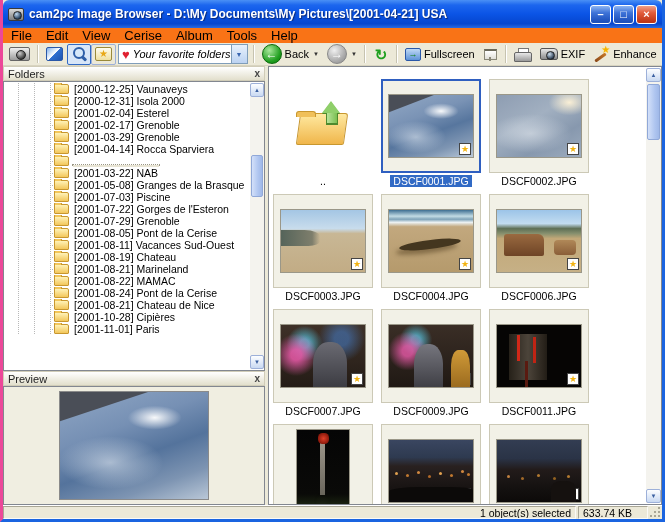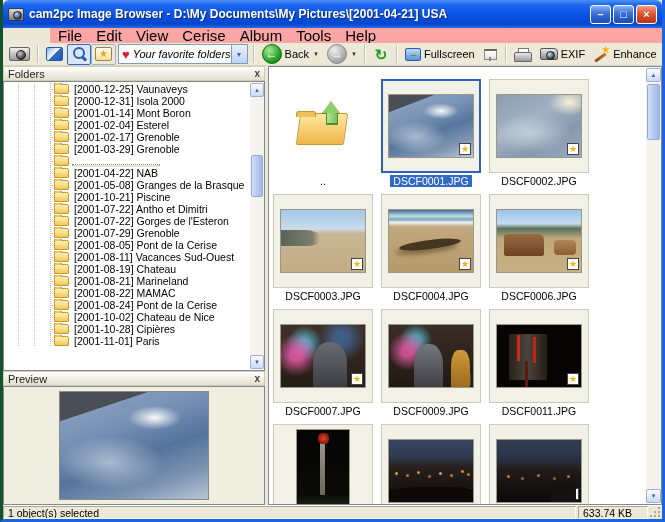--- a/index.html
+++ b/index.html
@@ -1,30 +1,30 @@
 <!DOCTYPE html>
 <html><head>
 <meta charset="utf-8">
 <style>
   * { margin:0; padding:0; box-sizing:border-box; }
   html,body { width:665px; height:522px; font-family:"Liberation Sans", sans-serif; overflow:hidden; background:#000; }
 
-  .window { width:665px; height:522px; background:#ECE9D8; border-left:3px solid #14532d; border-right:3px solid #1A64E0; border-bottom:3px solid #1A64E0; display:flex; flex-direction:column; }
+  .window { width:665px; height:522px; background:#ECE9D8; border-left:3px solid #ec4899; border-right:3px solid #1A64E0; border-bottom:3px solid #1A64E0; display:flex; flex-direction:column; }
 
   
   .titlebar { height:28px; background:linear-gradient(180deg,#4A90F5 0%,#1C66EE 18%,#0B54E6 50%,#0646CE 85%,#2A6AE0 100%); display:flex; align-items:center; padding:0 5px; border-radius:6px 6px 0 0; flex-shrink:0; }
   .app-icon { width:16px; height:13px; background:linear-gradient(#DADADA,#7E7E7E); border:1px solid #3A3A3A; border-radius:2px; position:relative; margin-right:5px; flex-shrink:0; }
   .app-icon::after { content:""; position:absolute; left:4px; top:2px; width:7px; height:7px; border-radius:50%; background:radial-gradient(circle at 35% 30%,#BFD8F0,#27415F 70%); border:1px solid #222; }
   .title-text { color:#fff; font-weight:bold; font-size:12px; text-shadow:1px 1px 1px #0A2A77; white-space:nowrap; overflow:hidden; flex:1; }
   .winbtns { display:flex; gap:2px; }
   .winbtn { width:21px; height:19px; border:1px solid #fff; border-radius:3px; color:#fff; font-size:11px; line-height:16px; text-align:center; font-weight:bold; background:linear-gradient(180deg,#8DB4F2 0%,#3E73D8 40%,#1E51BC 90%); }
   .winbtn.close { background:linear-gradient(180deg,#F0A088 0%,#E25C3C 40%,#C03718 90%); }
 
   
-  .menubar { height:15px; display:flex; align-items:center; background:#fca5a5; font-size:15px; padding-left:1px; flex-shrink:0;margin-left:47px; }
+  .menubar { height:15px; display:flex; align-items:center; background:#f97316; font-size:13px; padding-left:1px; flex-shrink:0; }
   .menu-item { padding:1px 7px; color:#000; }
 
   
   .toolbar { height:23px; display:flex; align-items:center; background:#ECE9D8; border-bottom:1px solid #D8D4C0; padding:0 2px; font-size:11px; flex-shrink:0; white-space:nowrap; }
   .tbtn { display:flex; align-items:center; gap:3px; padding:1px 3px; border:1px solid transparent; border-radius:2px; height:21px; }
   .tbtn.toggled { border:1px solid #316AC5; background:#D8E6F8; }
   .tbtn.toggled2 { border:1px solid #9DB0D9; background:#ECE9D8; }
   .tsep { width:2px; height:18px; border-left:1px solid #C6C3B0; border-right:1px solid #FFFFFF; margin:0 3px; }
   .tlabel { font-size:11px; color:#000;text-align:center; }
   .dd-small { font-size:6px; color:#333; margin-left:1px; }
@@ -130,21 +130,21 @@
   .ph-preview::before { content:""; position:absolute; top:-2px; left:-2px; border-top:32px solid #4A4E57; border-right:96px solid transparent; }
 
   
   .vsb { position:absolute; top:1px; right:0; bottom:1px; width:14px; background:#F4F3EE; }
   .sbbtn { position:absolute; left:0; width:14px; height:14px; background:linear-gradient(#FDFEFF,#C9D9F2); border:1px solid #9DB0D9; border-radius:2px; color:#3A5FA0; font-size:6px; text-align:center; line-height:12px; }
   .sbbtn.up { top:0; } .sbbtn.down { bottom:0; }
   .sbthumb { position:absolute; left:1px; width:12px; background:linear-gradient(90deg,#D3E0F9 0%,#B0C6F0 60%,#9FB8E8 100%); border:1px solid #90A8D8; border-radius:2px; }
 
   
   .statusbar { height:14px; background:#ECE9D8; border-top:1px solid #fff; display:flex; font-size:10.5px; color:#000; flex-shrink:0; }
-  .sb-left { flex:1; border:1px solid; border-color:#A9A695 #FBFAF6 #FBFAF6 #A9A695; padding:0 4px; line-height:12px; white-space:nowrap; overflow:hidden; }
+  .sb-left { flex:1; border:1px solid; border-color:#A9A695 #FBFAF6 #FBFAF6 #A9A695; padding:0 4px; line-height:12px; white-space:nowrap; overflow:hidden;text-align:right; }
   .sb-right { width:70px; border:1px solid; border-color:#A9A695 #FBFAF6 #FBFAF6 #A9A695; margin-left:2px; padding:0 4px; line-height:12px; white-space:nowrap; }
   .grip { width:14px; position:relative; }
   .grip::before { content:""; position:absolute; right:2px; bottom:2px; width:2px; height:2px; background:#A9A695; box-shadow:-4px 0 #A9A695,0 -4px #A9A695,-8px 0 #A9A695,-4px -4px #A9A695,0 -8px #A9A695; }
 </style>
 </head>
 <body>
 
 <div class="window">
 
   <div class="titlebar">
@@ -242,53 +242,49 @@
           <div class="tree-item">
               <span class="fico"></span>
               <span class="tree-label">[2000-12-25] Vaunaveys</span>
             </div>
           <div class="tree-item">
               <span class="fico"></span>
               <span class="tree-label">[2000-12-31] Isola 2000</span>
             </div>
           <div class="tree-item">
               <span class="fico"></span>
-              <span class="tree-label">[2001-01-14] Mont Boron</span>
-            </div>
-          <div class="tree-item">
-              <span class="fico"></span>
               <span class="tree-label">[2001-02-04] Esterel</span>
             </div>
           <div class="tree-item">
               <span class="fico"></span>
               <span class="tree-label">[2001-02-17] Grenoble</span>
             </div>
           <div class="tree-item">
               <span class="fico"></span>
               <span class="tree-label">[2001-03-29] Grenoble</span>
             </div>
+          <div class="tree-item">
+              <span class="fico"></span>
+              <span class="tree-label">[2001-04-14] Rocca Sparviera</span>
+            </div>
           <div class="tree-item selected">
               <span class="fico"></span>
               <span class="tree-label">[2001-04-21] USA</span>
             </div>
           <div class="tree-item">
               <span class="fico"></span>
-              <span class="tree-label">[2001-04-22] NAB</span>
+              <span class="tree-label">[2001-03-22] NAB</span>
             </div>
           <div class="tree-item">
               <span class="fico"></span>
               <span class="tree-label">[2001-05-08] Granges de la Brasque</span>
             </div>
           <div class="tree-item">
               <span class="fico"></span>
-              <span class="tree-label">[2001-10-21] Piscine</span>
-            </div>
-          <div class="tree-item">
-              <span class="fico"></span>
-              <span class="tree-label">[2001-07-22] Antho et Dimitri</span>
+              <span class="tree-label">[2001-07-03] Piscine</span>
             </div>
           <div class="tree-item">
               <span class="fico"></span>
               <span class="tree-label">[2001-07-22] Gorges de l'Esteron</span>
             </div>
           <div class="tree-item">
               <span class="fico"></span>
               <span class="tree-label">[2001-07-29] Grenoble</span>
             </div>
           <div class="tree-item">
@@ -310,21 +306,21 @@
           <div class="tree-item">
               <span class="fico"></span>
               <span class="tree-label">[2001-08-22] MAMAC</span>
             </div>
           <div class="tree-item">
               <span class="fico"></span>
               <span class="tree-label">[2001-08-24] Pont de la Cerise</span>
             </div>
           <div class="tree-item">
               <span class="fico"></span>
-              <span class="tree-label">[2001-10-02] Chateau de Nice</span>
+              <span class="tree-label">[2001-08-21] Chateau de Nice</span>
             </div>
           <div class="tree-item">
               <span class="fico"></span>
               <span class="tree-label">[2001-10-28] Cipières</span>
             </div>
           <div class="tree-item">
               <span class="fico"></span>
               <span class="tree-label">[2001-11-01] Paris</span>
             </div>
         </div>

